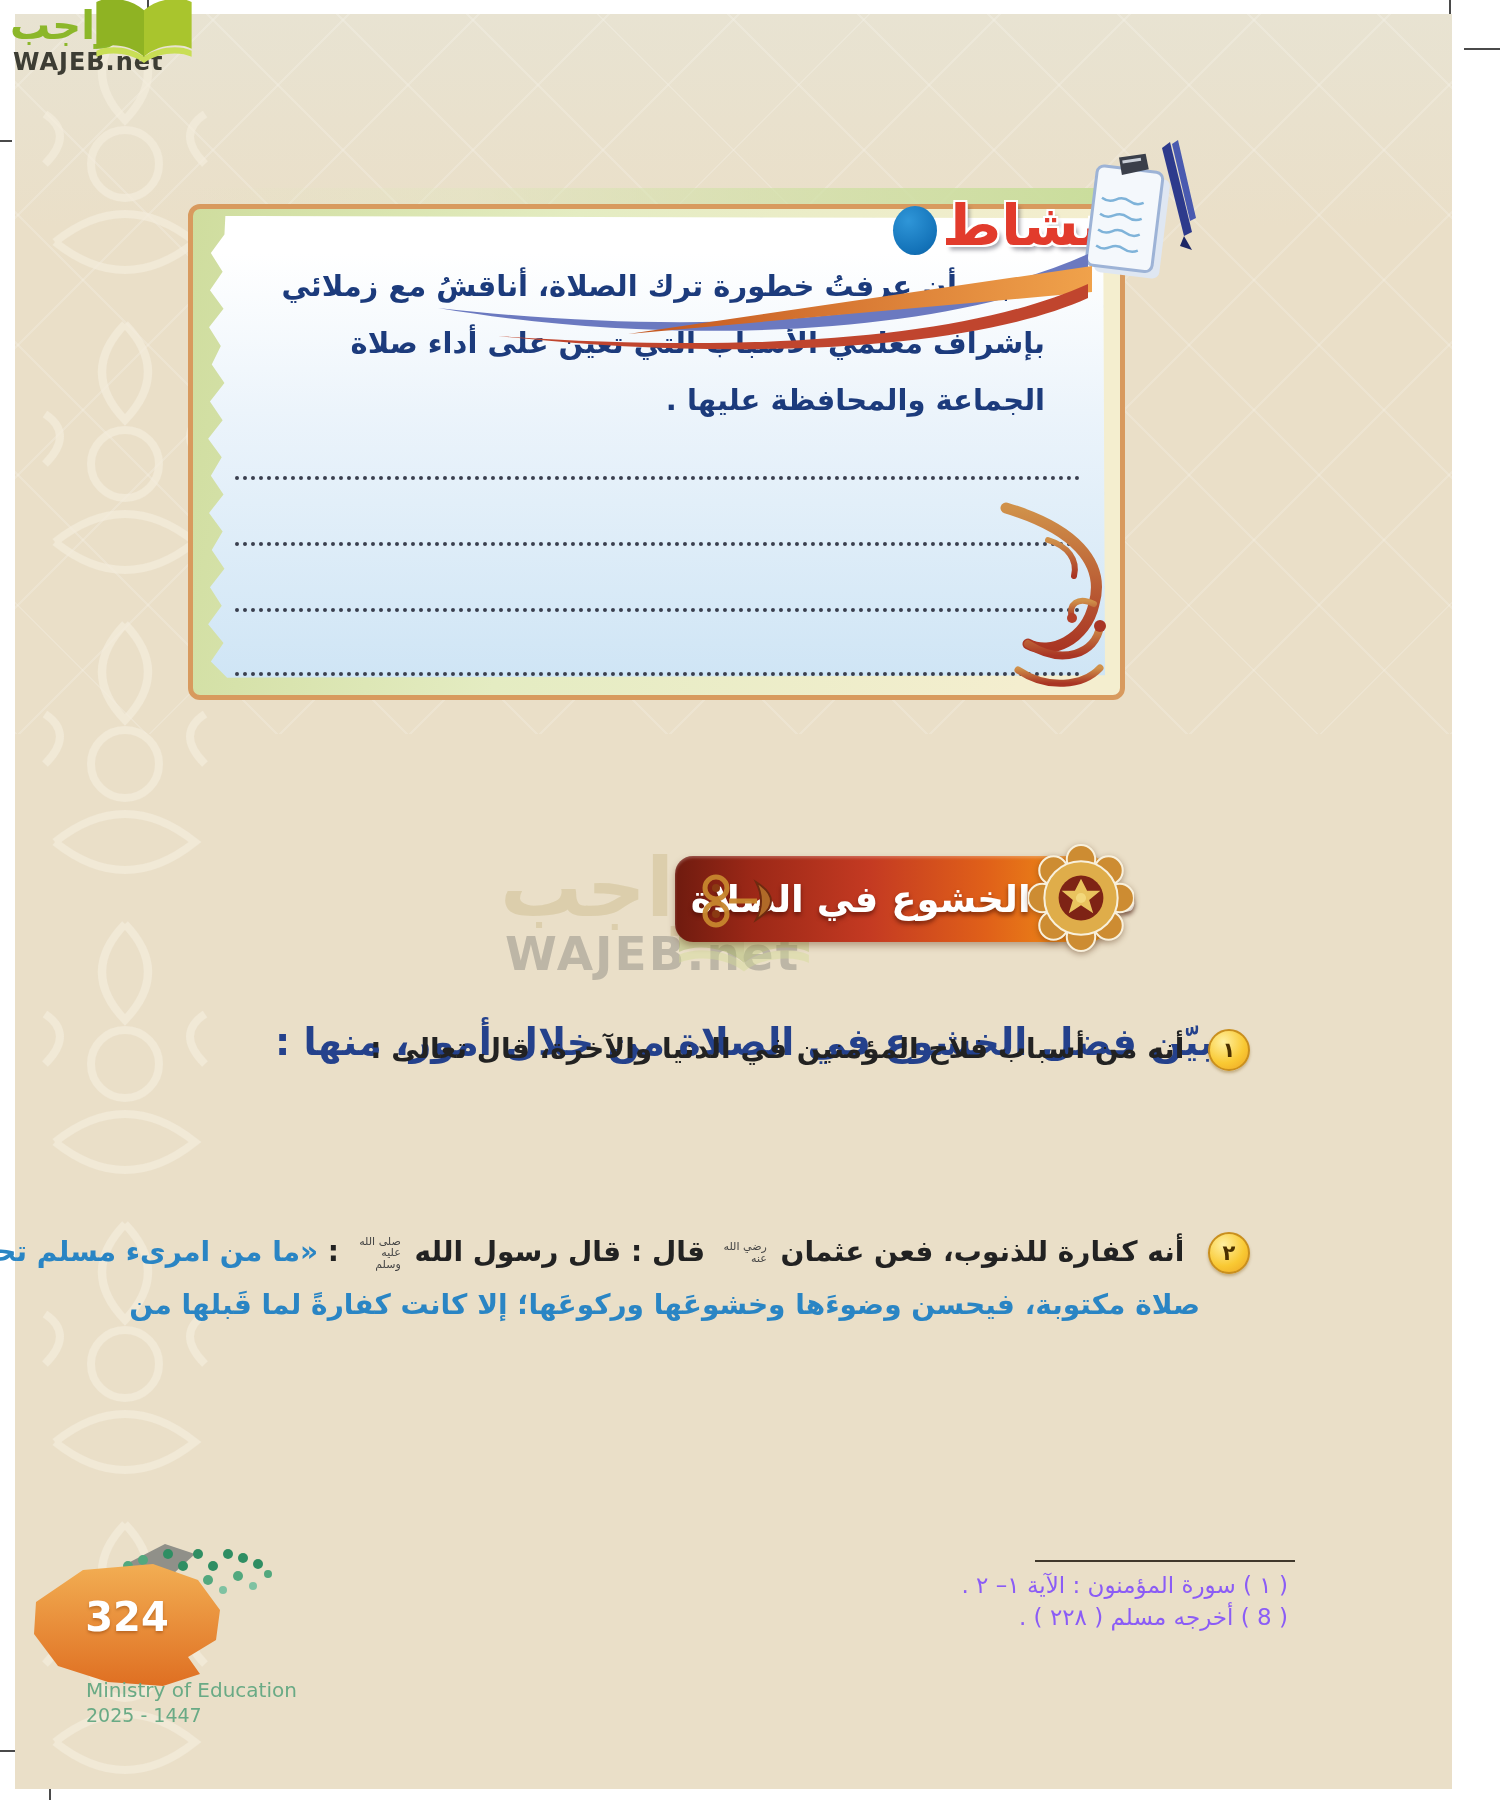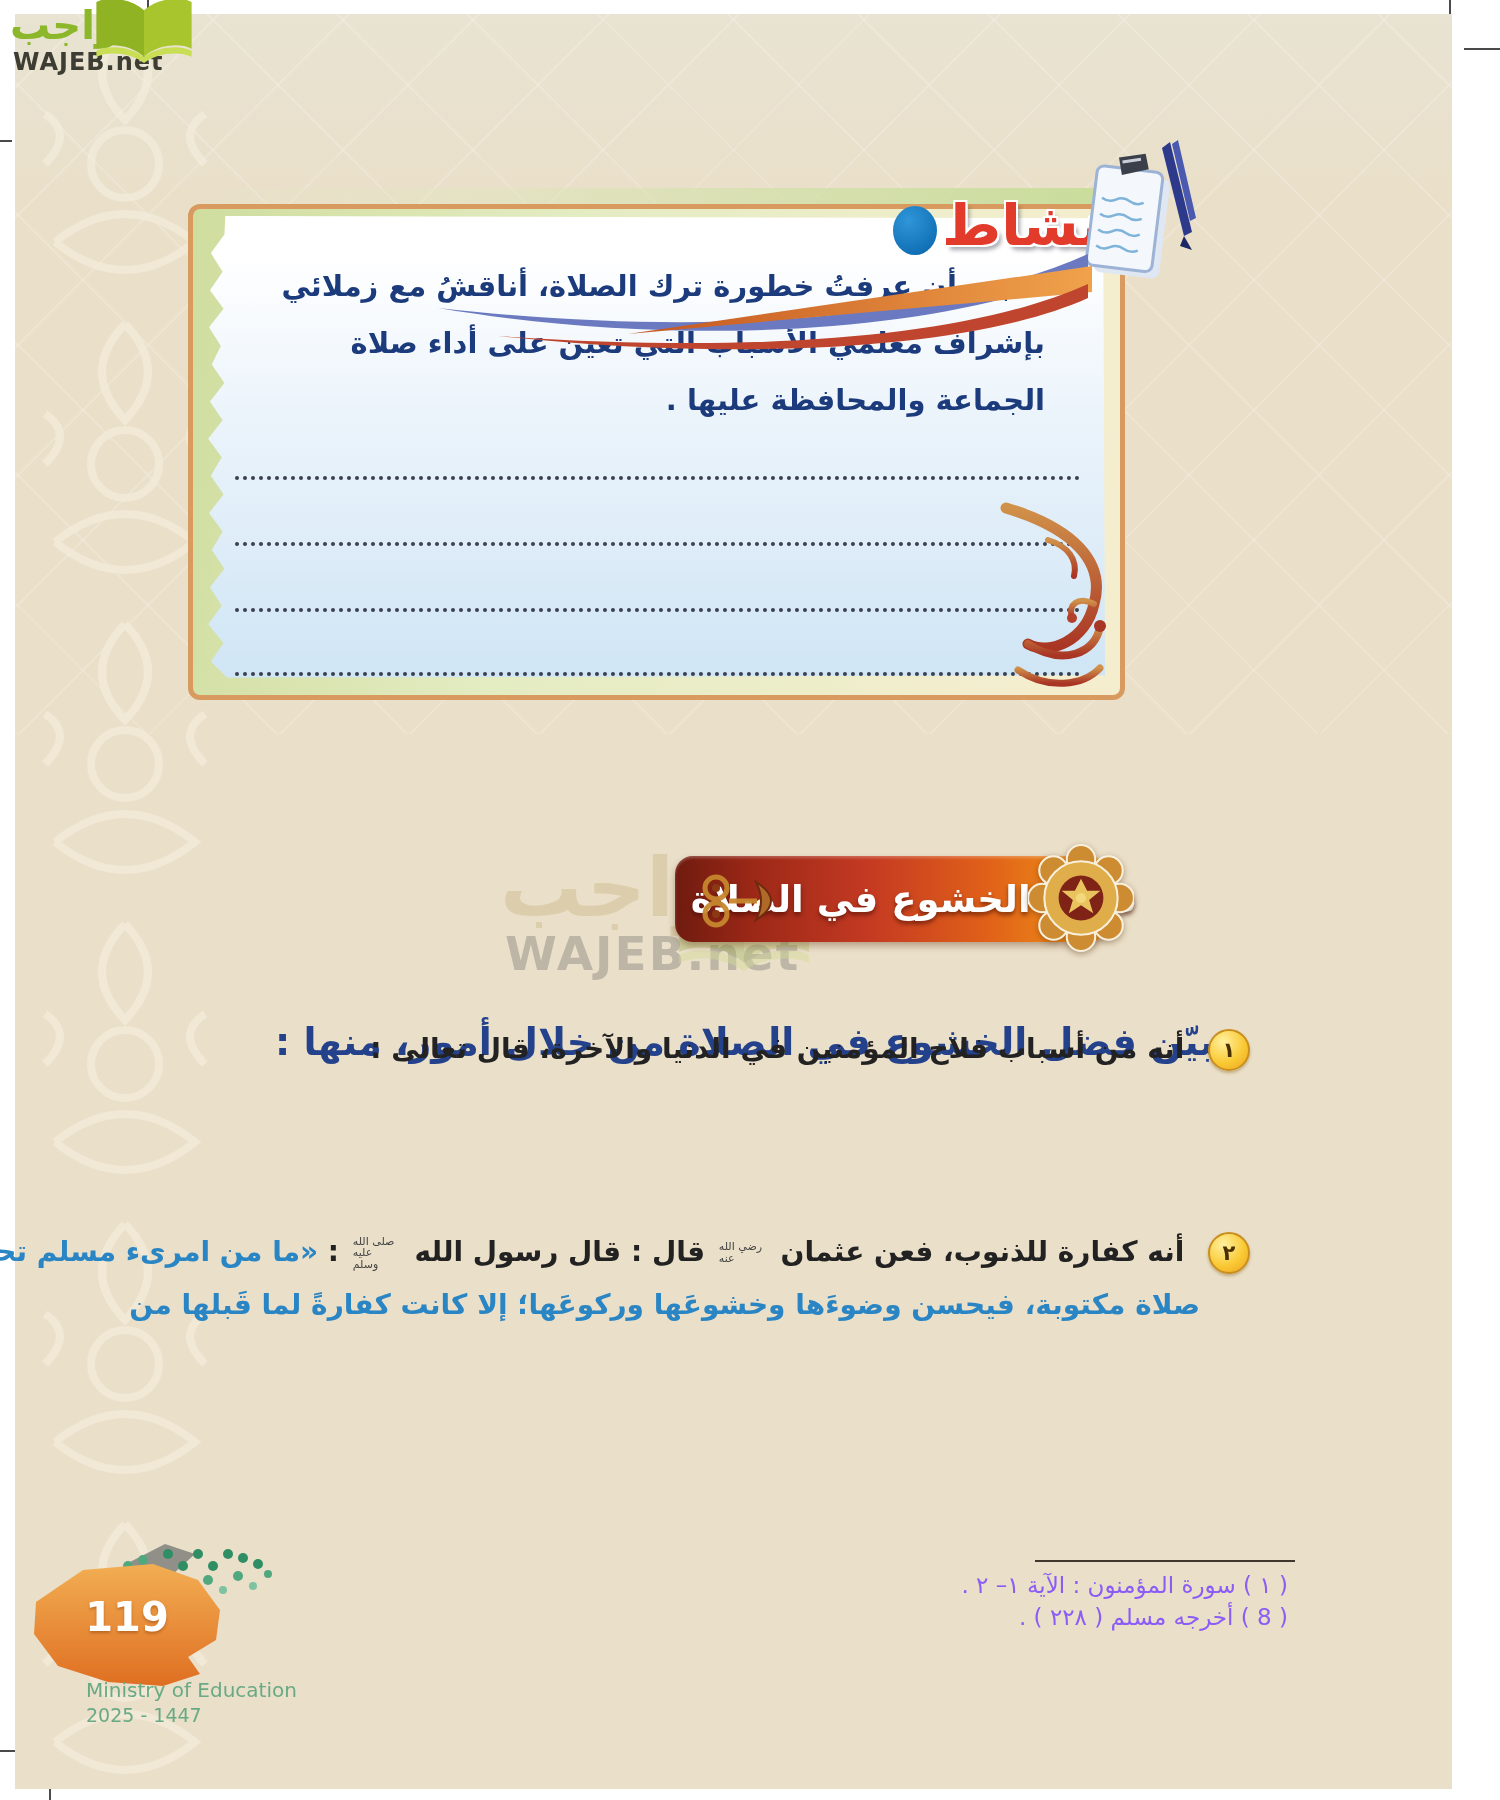--- a/index.html
+++ b/index.html
@@ -72,21 +72,21 @@
          border:2px solid #c98f1e;box-shadow:0 2px 3px rgba(120,80,0,.35);
          text-align:center;line-height:38px;font-size:21px;color:#4a3000;font-weight:bold;}
   .verse{position:absolute;right:300px;top:1148px;direction:rtl;white-space:nowrap;
          font-size:30px;font-weight:bold;color:#13915b;}
   .verse .bracket{font-size:35px;color:#169a62;}
   .aya{display:inline-block;width:27px;height:27px;border:2px solid #13915b;border-radius:50%;
        line-height:25px;text-align:center;font-size:15px;color:#0d7c4b;background:rgba(255,255,255,.4);
        margin:0 6px;vertical-align:-3px;font-weight:bold;}
   .fnref{font-size:17px;color:#222;vertical-align:super;margin:0 5px;font-weight:bold;}
   .blue{color:#2a85c4;}
-  .honor{display:inline-block;width:48px;font-size:11px;line-height:1.05;text-align:left;color:#444;
+  .honor{display:inline-block;width:48px;font-size:11px;line-height:1.05;text-align:right;color:#444;
          vertical-align:middle;margin:0 4px;font-weight:normal;white-space:normal;}
 
   
   .fn-sep{position:absolute;left:1035px;top:1560px;width:260px;height:2px;background:#40382c;}
   .fn{position:absolute;right:212px;direction:rtl;font-size:23px;color:#8b5cf6;white-space:nowrap;}
 
   
   .dots{position:absolute;left:68px;top:1542px;width:215px;height:86px;}
   .pbadge{position:absolute;left:28px;top:1562px;width:200px;height:132px;}
   .pnum{position:absolute;left:72px;top:1594px;width:110px;text-align:center;font-size:40px;font-weight:bold;color:#ffffff;
@@ -293,17 +293,17 @@
   </svg>
   <svg class="pbadge" viewBox="0 0 200 132">
     <defs>
         <linearGradient id="obg" x1="0" y1="0" x2="0" y2="1">
       <stop offset="0" stop-color="#f2ae53"></stop>
           <stop offset="1" stop-color="#df6f22"></stop>
         </linearGradient>
       </defs>
     <path d="M8 40 L55 8 L125 2 L170 18 L192 48 L188 78 L160 95 L172 112 L135 124 L80 120 L30 104 L6 72 Z" fill="url(#obg)"></path>
   </svg>
-  <div class="pnum">119</div>
+  <div class="pnum">324</div>
   <div class="min-en">Ministry of Education</div>
   <div class="min-yr">2025 - 1447</div>
 
 </div>
 
 </body></html>

